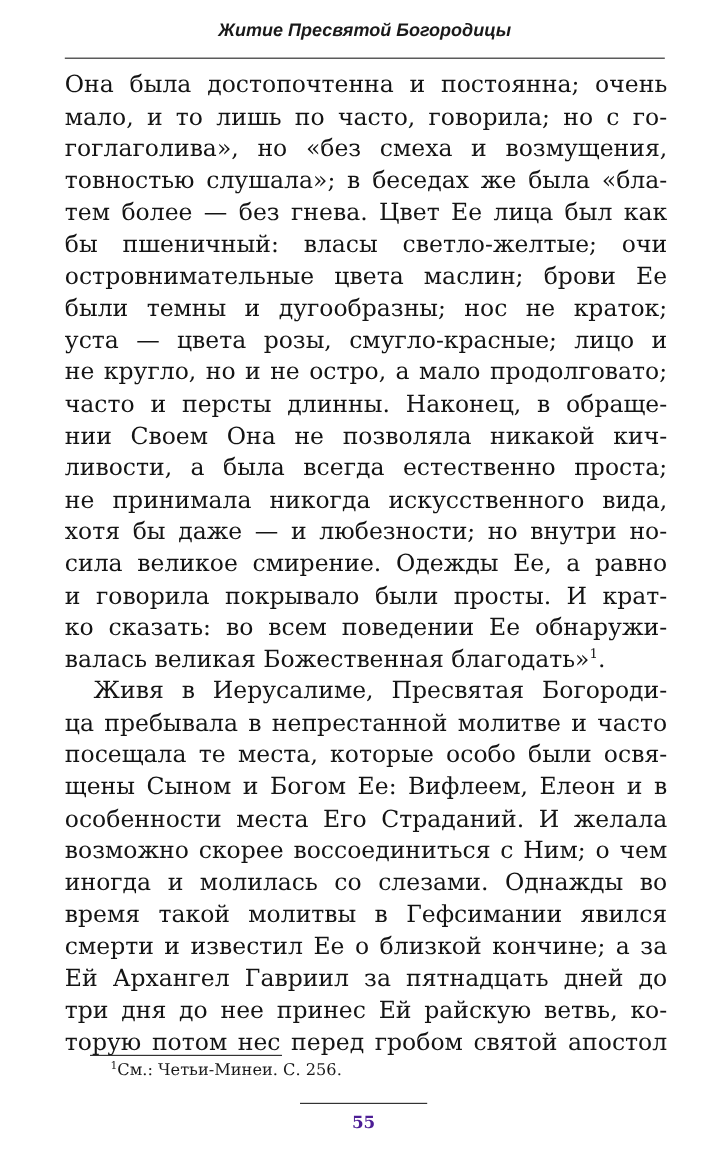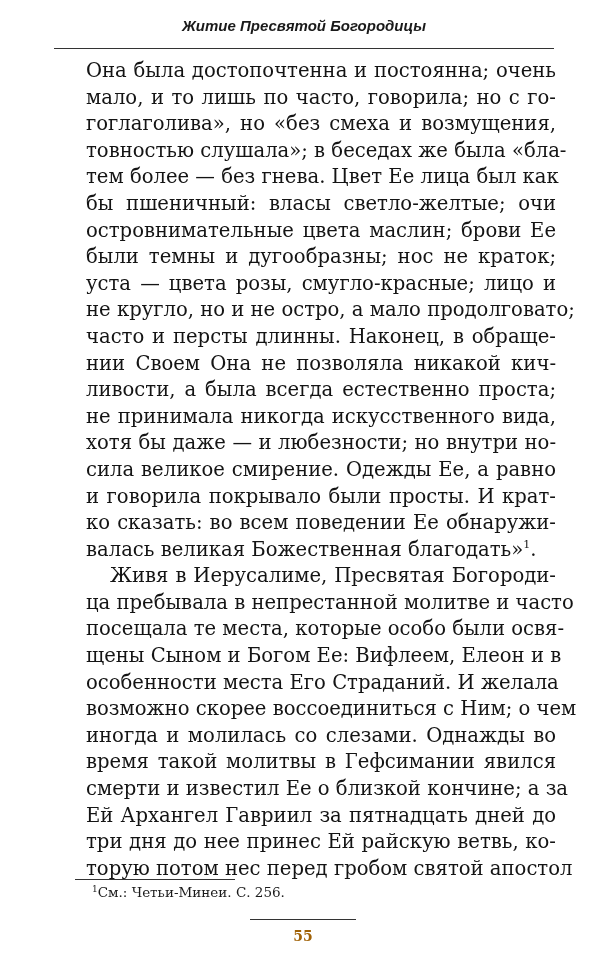--- a/index.html
+++ b/index.html
@@ -14,42 +14,42 @@
   .head-rule {
     position: absolute; left: 54px; width: 500px; top: 48px; height: 0;
     border-top: 1.5px solid #333;
   }
   .body-text {
     position: absolute; left: 54px; width: 502px; top: 58px;
     font-family: "DejaVu Serif", "Liberation Serif", serif;
     font-size: 19.6px; line-height: 26.6px; color: #141414;
     font-weight: normal;
   }
-  .line { display: block; white-space: nowrap; text-align: justify; text-align-last: justify; height: 26.6px; margin-left: 32px; }
+  .line { display: block; white-space: nowrap; text-align: justify; text-align-last: justify; height: 26.6px; }
   .line.last { text-align-last: left; }
   .line.indent { padding-left: 24px; }
   sup.fn { font-size: 11px; vertical-align: 8px; line-height: 0; }
   .fn-rule {
     position: absolute; left: 75px; width: 160px; top: 879px; height: 0;
     border-top: 1px solid #333;
   }
   .footnote {
     position: absolute; left: 92px; top: 884px;
     font-family: "DejaVu Serif", "Liberation Serif", serif;
     font-size: 13.5px; color: #1a1a1a;
   }
   .footnote sup { font-size: 9px; vertical-align: 5px; line-height: 0; }
   .folio-rule {
     position: absolute; left: 250px; width: 106px; top: 919px; height: 0;
     border-top: 1px solid #333;
   }
   .folio {
     position: absolute; left: 250px; width: 106px; top: 928px; text-align: center;
     font-family: "DejaVu Serif", "Liberation Serif", serif;
-    font-weight: bold; font-size: 14px; color: #a16207;
+    font-weight: bold; font-size: 14px; color: #4c1d95;
   }
 </style>
 </head>
 <body>
 
 <div class="page">
   <div class="running-head">Житие Пресвятой Богородицы</div>
   <div class="head-rule"></div>
 
   <div class="body-text">

